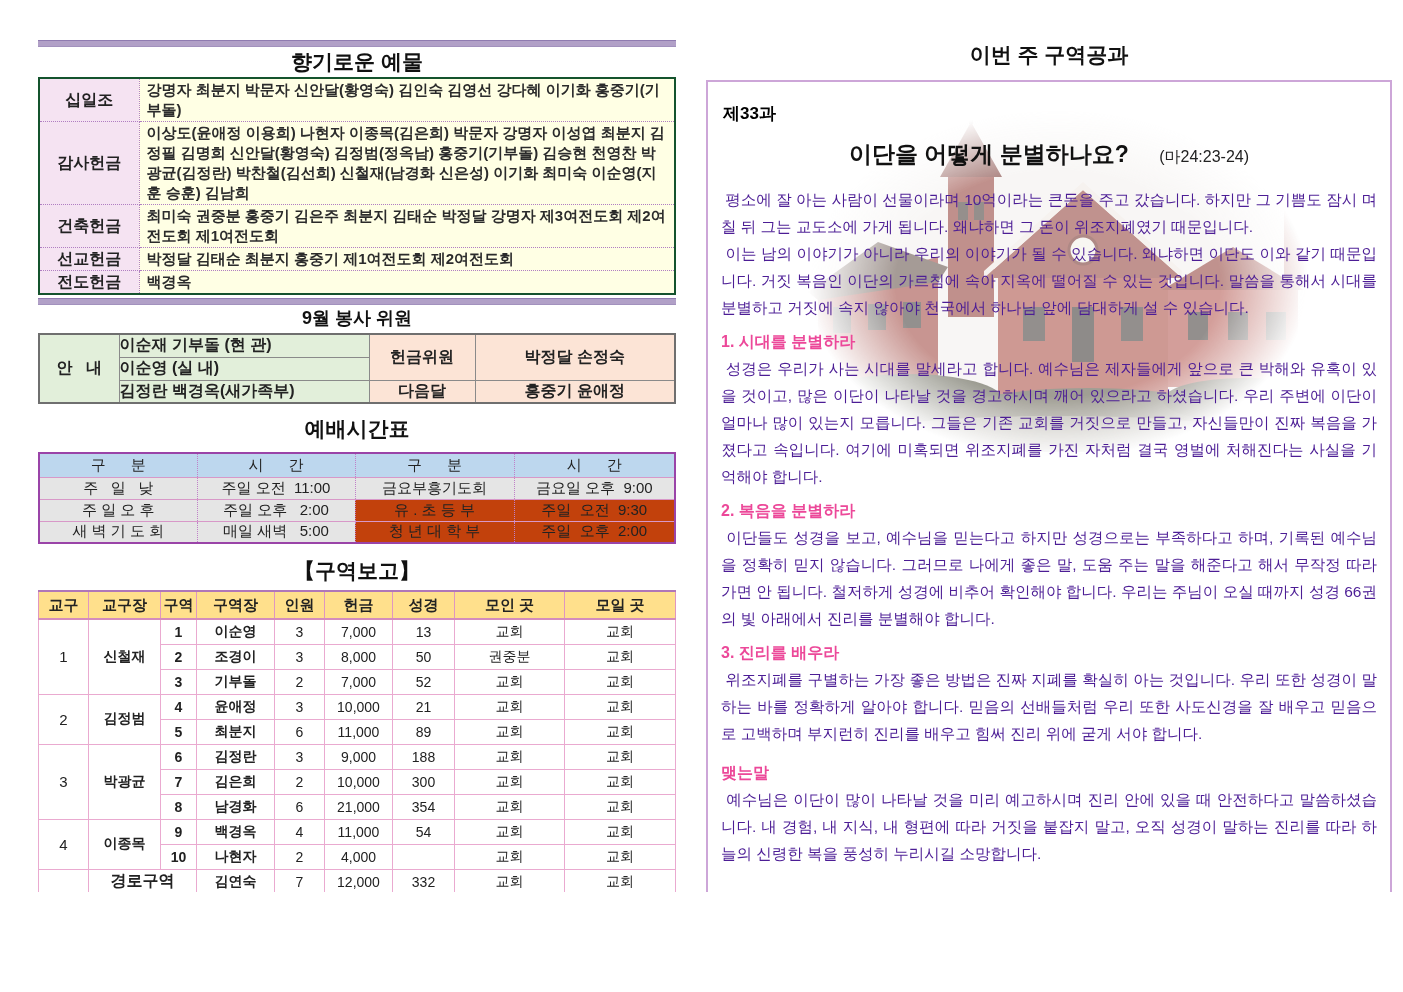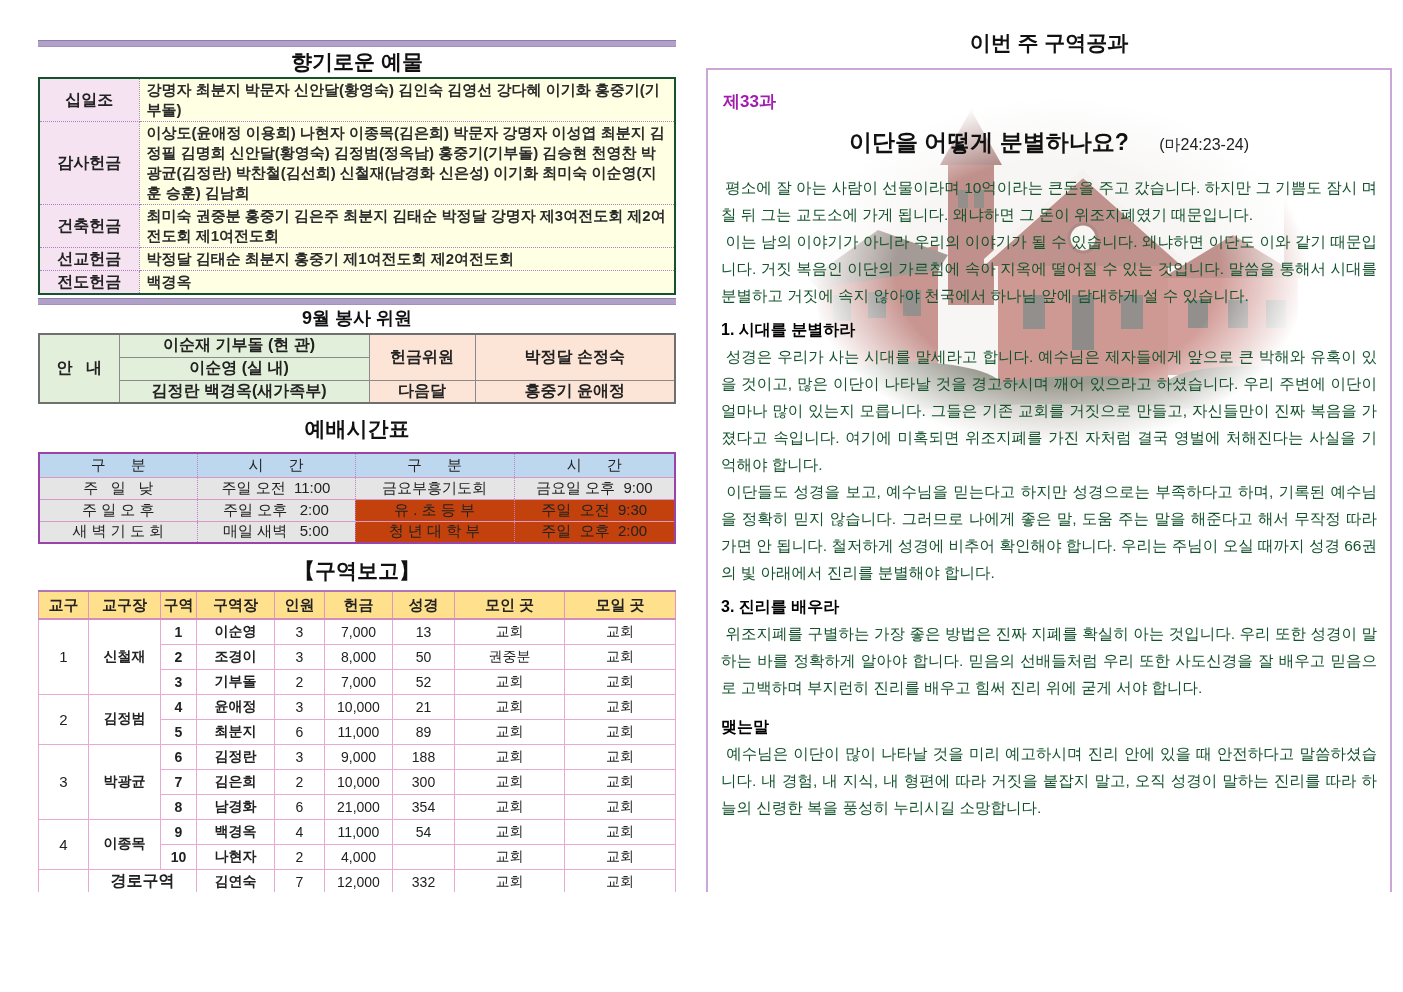--- a/index.html
+++ b/index.html
@@ -21,51 +21,51 @@
   .t-offer td { border:1px dotted #b07ec2; vertical-align:middle; }
   .t-offer .lbl { background:#f5e3f2; font-weight:bold; text-align:center; font-size:16px; color:#222; }
   .t-offer .val { background:#ffffe4; padding:1px 7px; font-size:15px; line-height:20px; color:#2b2b2b; font-weight:bold; }
 
   
   .t-comm { border:2px solid #6f6f6f; margin-top:2px; }
   .t-comm td { border:1px solid #8a8a8a; font-weight:bold; font-size:16px; height:23px; white-space:pre; color:#222; }
   .c-green { background:#e2efda; }
   .c-peach { background:#fce4d6; }
   .ctr { text-align:center; }
-  .rgt { text-align:center; padding-right:10px; }
+  .rgt { text-align:left; padding-right:10px; }
 
   
   .t-sched { border:2px solid #9a44a8; margin-top:8px; }
   .t-sched td { border-left:1px dotted #c080c8; border-top:1px solid #d898c8;
                 text-align:center; font-size:15px; height:22px; white-space:pre; color:#222; }
   .t-sched tr.hdr td { background:#bdd7ee; border-top:none; height:24px; }
   .s-pink { background:#e5e5e5; }
   .s-yel  { background:#c2410c; }
 
   
   .t-rep { border:1px solid #c47ab0; margin-top:4px; }
   .t-rep th { background:#ffe08c; font-size:15px; font-weight:bold; color:#222;
               border:1px solid #e096c0; border-top:2px solid #b077b8; border-bottom:2px solid #d48cbc; height:28px; }
   .t-rep td { border:1px solid #eaaad0; background:#fff; text-align:center; font-size:14px; height:25px; color:#222; }
   .rep-b { font-weight:bold; }
 
   
-  .right-col { position:absolute; left:706px; top:28px; width:686px; }
+  .right-col { position:absolute; left:706px; top:40px; width:686px; }
   .lesson-box { margin-top:10px; border:2px solid #cda6d8; height:878px; padding:14px 13px 10px 13px;
                 position:relative; overflow:hidden; background:transparent; }
   .watermark { position:absolute; left:80px; top:0px; width:540px; height:420px; opacity:0.55;
                -webkit-mask-image:radial-gradient(ellipse 58% 52% at 50% 48%, #000 52%, transparent 80%);
                mask-image:radial-gradient(ellipse 58% 52% at 50% 48%, #000 52%, transparent 80%); }
   .lesson-content { position:relative; z-index:1; }
-  .lesson-no { font-size:17px; font-weight:bold; color:#a21caf; margin:6px 0 14px 2px; }
+  .lesson-no { font-size:17px; font-weight:bold; color:#000000; margin:6px 0 14px 2px; }
   .lesson-title-row { text-align:center; margin-bottom:16px; }
   .lesson-title { font-size:23px; font-weight:bold; color:#111;text-align:center; }
   .lesson-ref { font-size:16px; color:#222; margin-left:26px; }
-  .para { font-size:15.5px; line-height:27px; text-align:justify; color:#14532d; white-space:pre-wrap; }
-  .sec-head { font-size:16px; font-weight:bold; color:#000000; line-height:27px; margin-top:7px; }
+  .para { font-size:15.5px; line-height:27px; text-align:justify; color:#4c1d95; white-space:pre-wrap; }
+  .sec-head { font-size:16px; font-weight:bold; color:#ec4899; line-height:27px; margin-top:7px; }
 </style>
 </head>
 <body>
 
 <div id="page">
 
   <div class="left-col">
 
     <div class="band"></div>
     <div class="sec-title title-lg">향기로운 예물</div>
@@ -362,20 +362,21 @@
           <span class="lesson-title">이단을 어떻게 분별하나요?</span>
           <span class="lesson-ref">(마24:23-24)</span>
         </div>
 
         <p class="para"> 평소에 잘 아는 사람이 선물이라며 10억이라는 큰돈을 주고 갔습니다. 하지만 그 기쁨도 잠시 며칠 뒤 그는 교도소에 가게 됩니다. 왜냐하면 그 돈이 위조지폐였기 때문입니다.</p>
         <p class="para"> 이는 남의 이야기가 아니라 우리의 이야기가 될 수 있습니다. 왜냐하면 이단도 이와 같기 때문입니다. 거짓 복음인 이단의 가르침에 속아 지옥에 떨어질 수 있는 것입니다. 말씀을 통해서 시대를 분별하고 거짓에 속지 않아야 천국에서 하나님 앞에 담대하게 설 수 있습니다.</p>
 
         <div class="sec-head">1. 시대를 분별하라</div>
         <p class="para"> 성경은 우리가 사는 시대를 말세라고 합니다. 예수님은 제자들에게 앞으로 큰 박해와 유혹이 있을 것이고, 많은 이단이 나타날 것을 경고하시며 깨어 있으라고 하셨습니다. 우리 주변에 이단이 얼마나 많이 있는지 모릅니다. 그들은 기존 교회를 거짓으로 만들고, 자신들만이 진짜 복음을 가졌다고 속입니다. 여기에 미혹되면 위조지폐를 가진 자처럼 결국 영벌에 처해진다는 사실을 기억해야 합니다.</p>
 
+        <div class="sec-head">2. 복음을 분별하라</div>
         <p class="para"> 이단들도 성경을 보고, 예수님을 믿는다고 하지만 성경으로는 부족하다고 하며, 기록된 예수님을 정확히 믿지 않습니다. 그러므로 나에게 좋은 말, 도움 주는 말을 해준다고 해서 무작정 따라가면 안 됩니다. 철저하게 성경에 비추어 확인해야 합니다. 우리는 주님이 오실 때까지 성경 66권의 빛 아래에서 진리를 분별해야 합니다.</p>
 
         <div class="sec-head">3. 진리를 배우라</div>
         <p class="para"> 위조지폐를 구별하는 가장 좋은 방법은 진짜 지폐를 확실히 아는 것입니다. 우리 또한 성경이 말하는 바를 정확하게 알아야 합니다. 믿음의 선배들처럼 우리 또한 사도신경을 잘 배우고 믿음으로 고백하며 부지런히 진리를 배우고 힘써 진리 위에 굳게 서야 합니다.</p>
 
         <div class="sec-head" style="margin-top:12px">맺는말</div>
         <p class="para"> 예수님은 이단이 많이 나타날 것을 미리 예고하시며 진리 안에 있을 때 안전하다고 말씀하셨습니다. 내 경험, 내 지식, 내 형편에 따라 거짓을 붙잡지 말고, 오직 성경이 말하는 진리를 따라 하늘의 신령한 복을 풍성히 누리시길 소망합니다.</p>
       </div>
     </div>
   </div>

